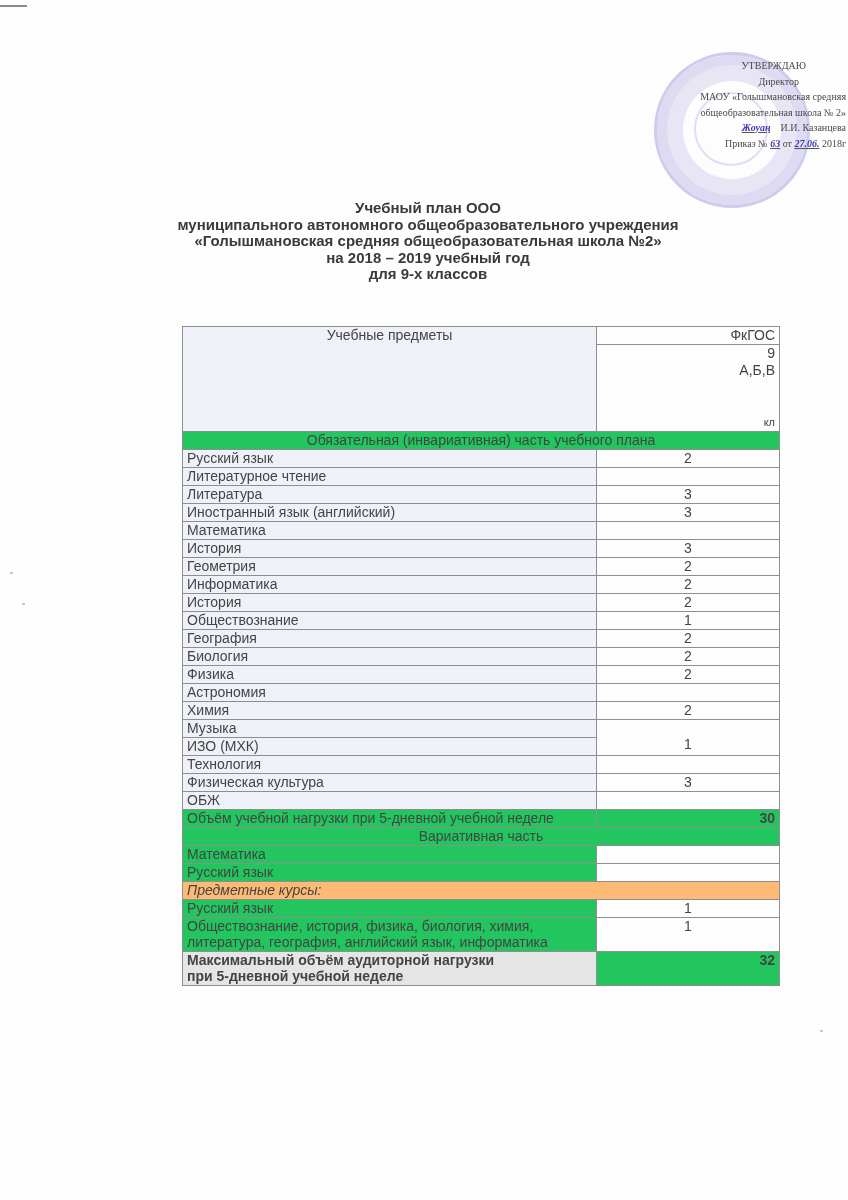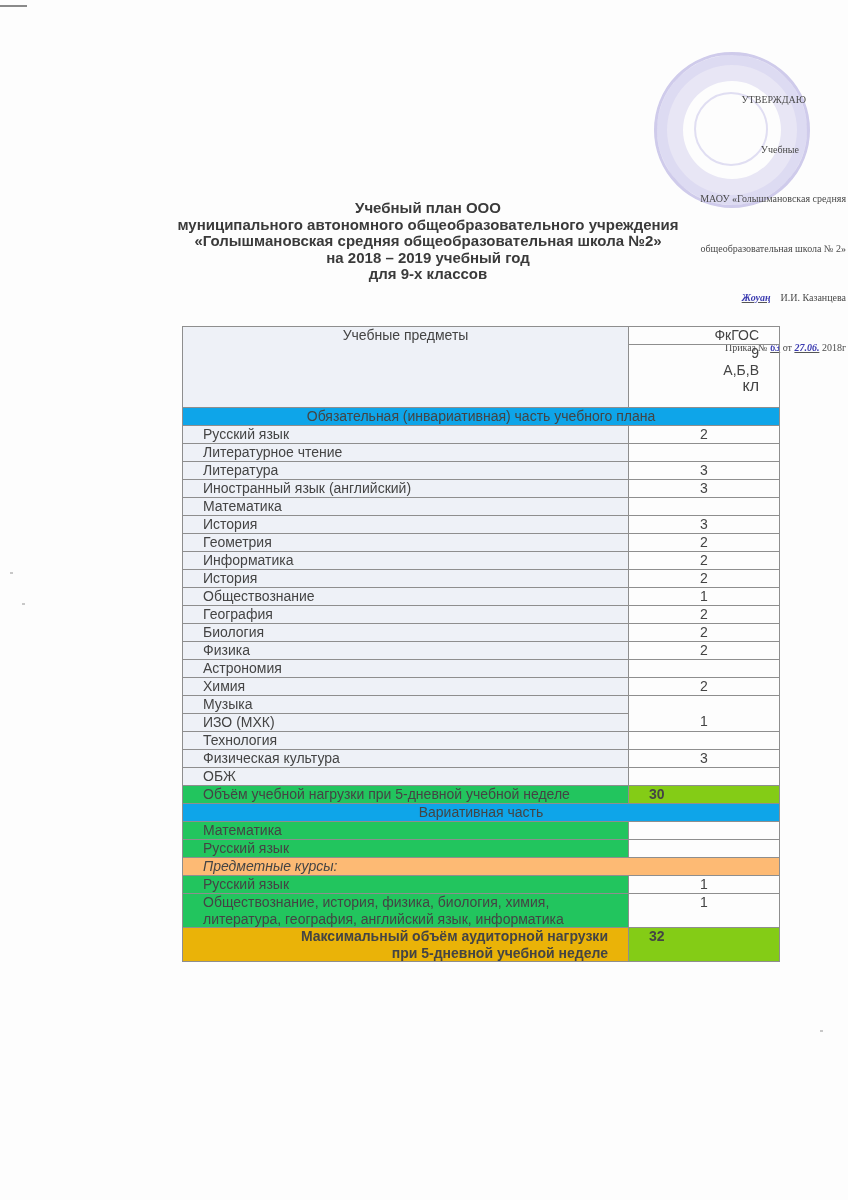--- a/index.html
+++ b/index.html
@@ -19,65 +19,65 @@
       border-radius: 50%;
       border: 3px solid rgba(120,110,200,0.35);
       box-shadow: inset 0 0 0 10px rgba(150,140,220,0.12), inset 0 0 0 22px rgba(255,255,255,0), inset 0 0 0 26px rgba(140,130,210,0.18);
     }
     .stamp-inner {
       position: absolute; left: 66px; top: 34px; width: 70px; height: 70px; border-radius: 50%;
       border: 2px solid rgba(140,130,210,0.25);
     }
     .approve { position: absolute; right: 0; top: 0; width: 218px; text-align: right;
       font-family: "Liberation Serif", serif; font-size: 10px; line-height: 15.5px; color: #4a4a4a; }
-    .approve .ln { display: block; white-space: nowrap; margin-top: 34px; }
+    .approve .ln { display: block; white-space: nowrap; }
     .approve .l1 { padding-right: 40px; }
     .approve .l2 { padding-right: 47px; }
     .handwritten { font-style: italic; color: #3a3ab0; font-weight: bold; text-decoration: underline; text-decoration-color: #555; }
 
     
     .title-block { position: absolute; left: 0; top: 200px; width: 960px; text-align: center;
       font-weight: bold; font-size: 15px; line-height: 16.5px; color: #3a3a3a; }
     .title-block .tl { display: block; }
 
     
     table.plan {
       position: absolute; left: 182px; top: 326px; width: 598px;
       border-collapse: collapse; font-size: 14px; color: #444;
     }
     table.plan td {
-      border: 1px solid #8e8e8e; padding: 0 20px; line-height: 16.5px; height: 17px;
+      border: 1px solid #8e8e8e; padding: 0 4px; line-height: 16.5px; height: 17px;
       vertical-align: top;
     }
     td.subj { width: 405px; background: #eef1f7; }
     td.val { text-align: center; background: #fdfdfd; }
     td.hdr-subj { text-align: center; background: #eef1f7; }
     td.hdr-val { text-align: right; }
-    td.section { text-align: center; background: #0ea5e9; }
+    td.section { text-align: center; background: #22c55e; }
     td.plain { background: #22c55e; }
     td.val.mid { vertical-align: bottom; padding-bottom: 2px; }
-    td.bold-right { text-align: right; font-weight: bold; background: #eab308; }
-    td.bold-val { text-align: left; font-weight: bold; background: #84cc16; }
+    td.bold-right { text-align: left; font-weight: bold; background: #e5e5e5; }
+    td.bold-val { text-align: right; font-weight: bold; background: #22c55e; }
     td.ital { font-style: italic; background: #fdba74; }
     td.indent { padding-left: 7px; }
   </style>
 </head>
 <body>
 
 <div class="corner-mark"></div>
 <div class="scan-dot" style="left:10px;top:572px;"></div>
 <div class="scan-dot" style="left:22px;top:603px;"></div>
 <div class="scan-dot" style="left:820px;top:1030px;"></div>
 
 <div class="stamp-wrap">
   <div class="stamp-circle"></div>
   <div class="stamp-inner"></div>
   <div class="approve">
     <span class="ln l1">УТВЕРЖДАЮ</span>
-    <span class="ln l2">Учебные</span>
+    <span class="ln l2">Директор</span>
     <span class="ln">МАОУ «Голышмановская средняя</span>
     <span class="ln">общеобразовательная школа № 2»</span>
     <span class="ln">
       <span class="handwritten">Жоуаң</span>
       <span>&nbsp;&nbsp;</span>
       <span>И.И. Казанцева</span>
     </span>
     <span class="ln">
       <span>Приказ №</span>
       <span class="handwritten">63</span>
@@ -99,21 +99,21 @@
 <table class="plan">
   <tbody>
     <tr>
       <td class="hdr-subj" rowspan="2">Учебные предметы</td>
       <td class="hdr-val">ФкГОС</td>
     </tr>
     <tr>
       <td class="hdr-val" style="height:62px;">
         <div>9</div>
         <div>А,Б,В</div>
-        <div style="font-size:16px;">кл</div>
+        <div style="font-size:11px;margin-top:36px;">кл</div>
       </td>
     </tr>
     <tr>
       <td class="section" colspan="2">Обязательная  (инвариативная) часть учебного плана</td>
     </tr>
 
     <tr>
         <td class="subj">Русский язык</td>
         <td class="val">2</td>
       </tr>

